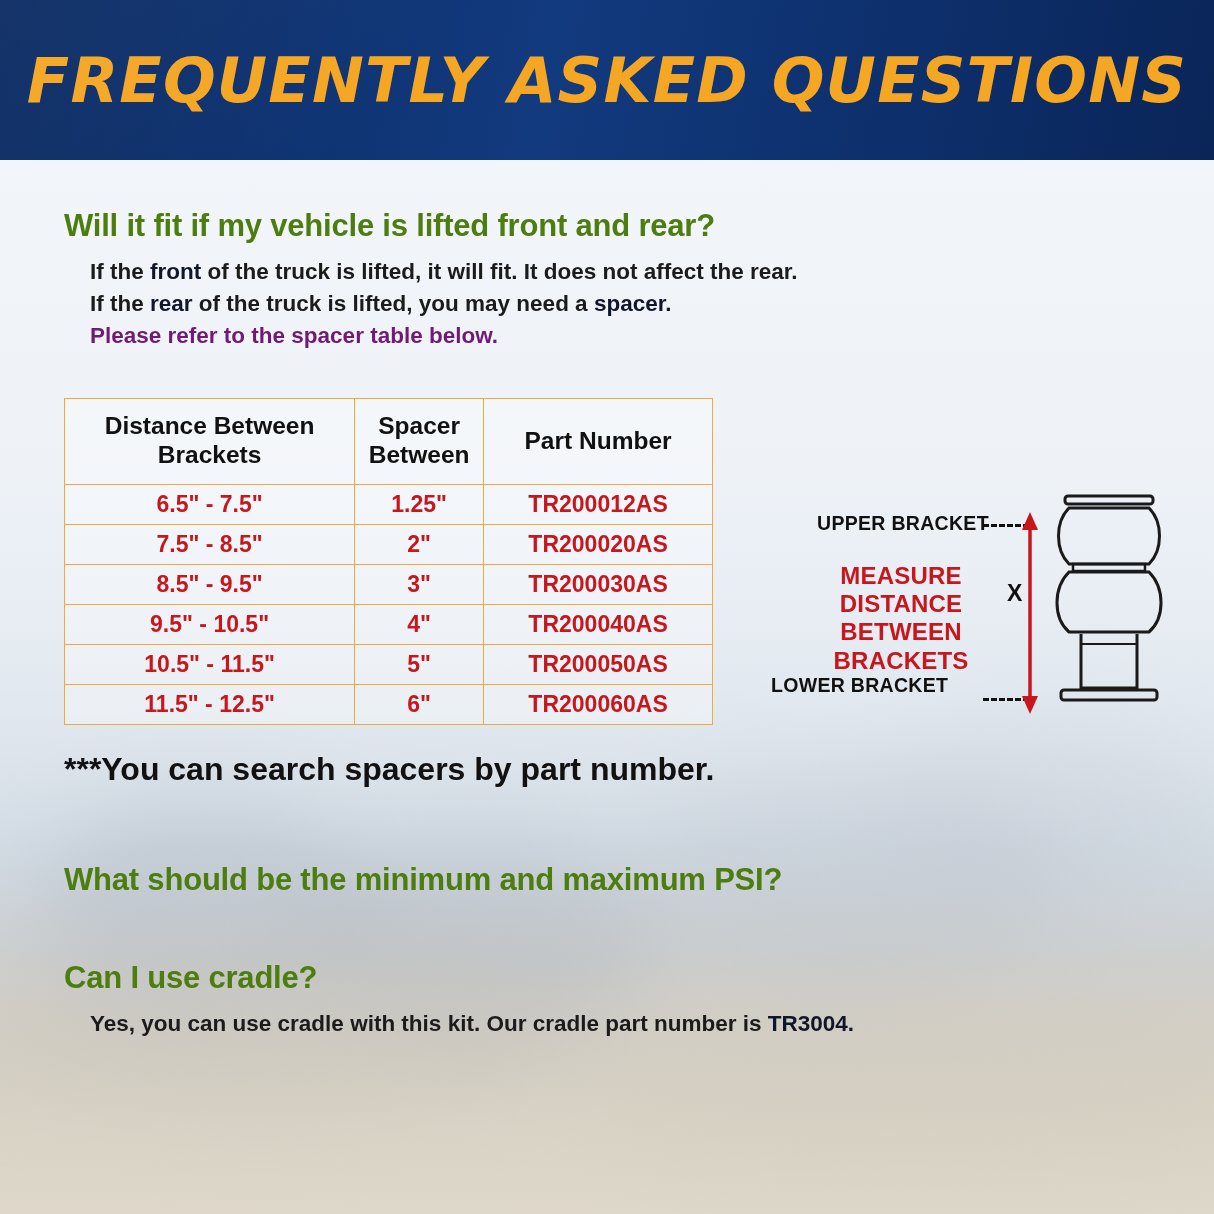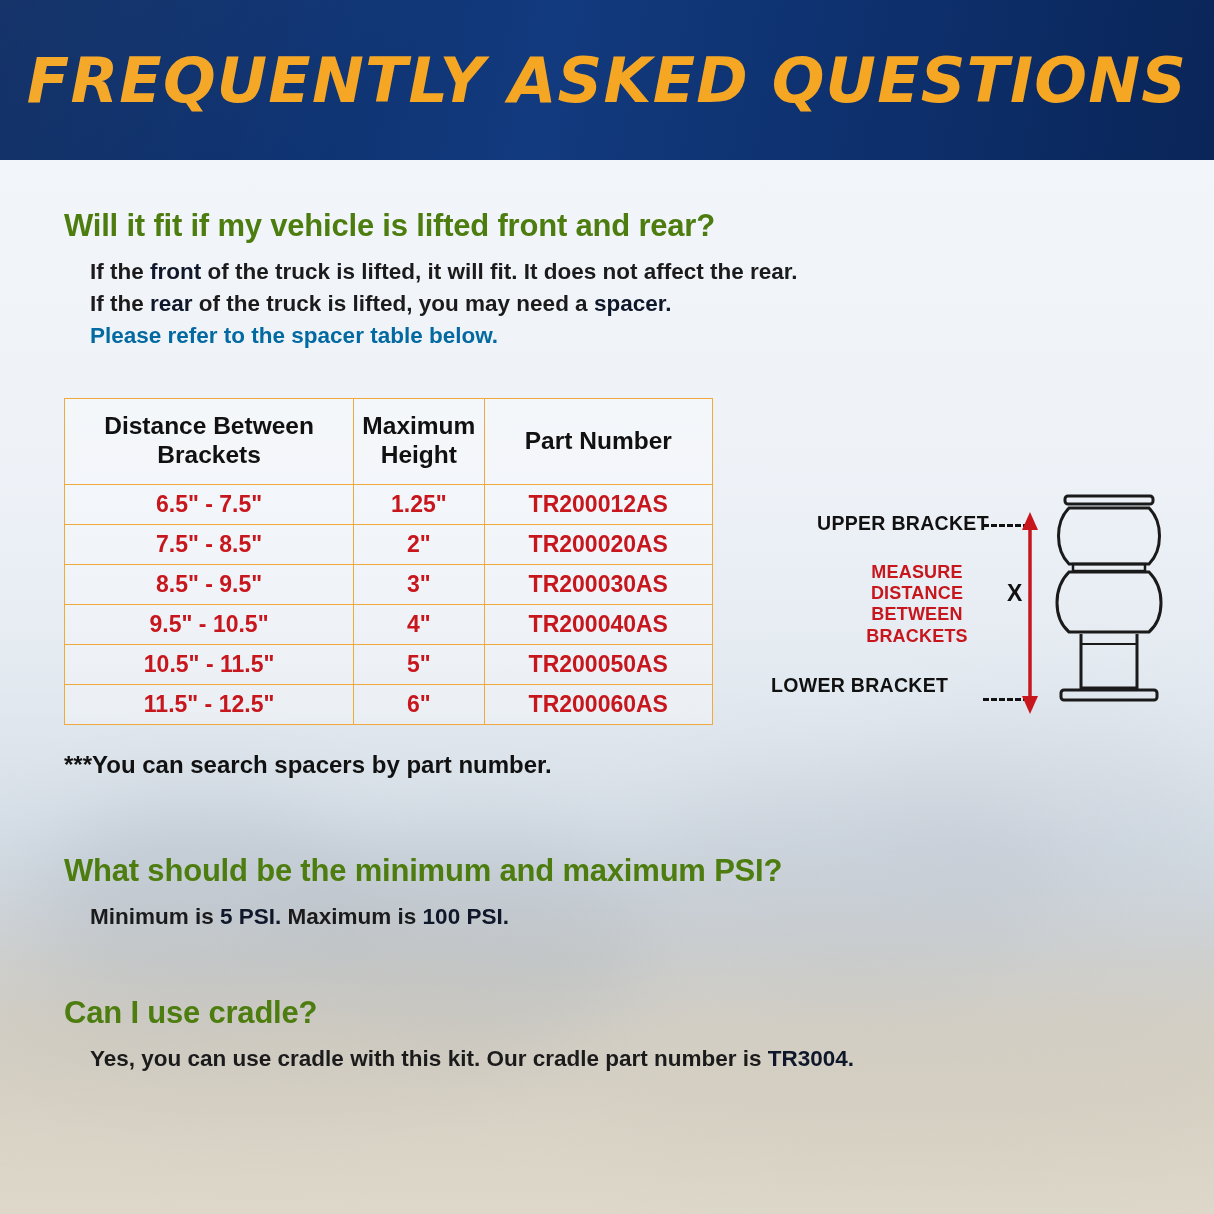--- a/index.html
+++ b/index.html
@@ -100,21 +100,21 @@
     letter-spacing: -.2px;
   }
   .a {
     font-size: 22.5px;
     font-weight: bold;
     color: #1b1b1b;
     line-height: 1.42;
     margin-left: 26px;
   }
   .red { color: #0f172a; }
-  .orange { color: #0369a1; }
+  .orange { color: #701a75; }
 
   
   .table-area {
     margin-top: 46px;
     display: flex;
     align-items: flex-start;
   }
   table.spacer-table {
     border-collapse: collapse;
     width: 685px;
@@ -155,25 +155,25 @@
     font-size: 19.5px;
     font-weight: bold;
     color: #111;
     letter-spacing: .3px;
     white-space: nowrap;
   }
   .lbl-upper { left: 0; top: 58px; margin-left: 46px; }
   .lbl-lower { left: 0; top: 220px; }
   .measure-text {
     position: absolute;
-    left: 66px;
+    left: 50px;
     top: 108px;
     width: 160px;
     text-align: center;
-    font-size: 18px;
+    font-size: 24px;
     font-weight: bold;
     color: #c8161d;
     line-height: 1.18;
     letter-spacing: .2px;
   }
   .x-mark {
     position: absolute;
     left: 236px;
     top: 126px;
     font-size: 23px;
@@ -186,21 +186,21 @@
     height: 0;
     border-top: 3px dashed #111;
   }
   .dash-u { left: 212px; top: 70px; }
   .dash-l { left: 212px; top: 244px; }
   .arrow-svg { position: absolute; left: 246px; top: 56px; }
   .bag-svg { position: absolute; left: 276px; top: 38px; }
 
   .note {
     margin-top: 26px;
-    font-size: 24px;
+    font-size: 32px;
     font-weight: bold;
     color: #111;
   }
 
   .sec2 { margin-top: 74px; }
   .sec3 { margin-top: 31px; }
   .sec4 { margin-top: 62px; }
 </style>
 </head>
 <body>
@@ -237,21 +237,21 @@
         </div>
       </div>
     </div>
 
     <div class="table-area">
 
       <table class="spacer-table">
         <thead>
           <tr>
             <th class="col-a">Distance Between Brackets</th>
-            <th class="col-b">Maximum Height</th>
+            <th class="col-b">Spacer Between</th>
             <th class="col-c">Part Number</th>
           </tr>
         </thead>
         <tbody>
           <tr>
             <td>6.5" - 7.5"</td>
             <td>1.25"</td>
             <td>TR200012AS</td>
           </tr>
           <tr>
@@ -315,23 +315,20 @@
       </div>
     </div>
 
     <div class="note">***You can search spacers by part number.</div>
 
     <div class="sec2">
     </div>
 
     <div class="sec3">
       <h2 class="q">What should be the minimum and maximum PSI?</h2>
-      <div class="a">
-        <span>Minimum is </span><span class="red">5 PSI.</span><span> Maximum is </span><span class="red">100 PSI.</span>
-      </div>
     </div>
 
     <div class="sec4">
       <h2 class="q">Can I use cradle?</h2>
       <div class="a">
         <div>
           <span>Yes, you can use cradle with this kit. Our cradle part number is </span><span class="red">TR3004.</span>
         </div>
 
       </div>

